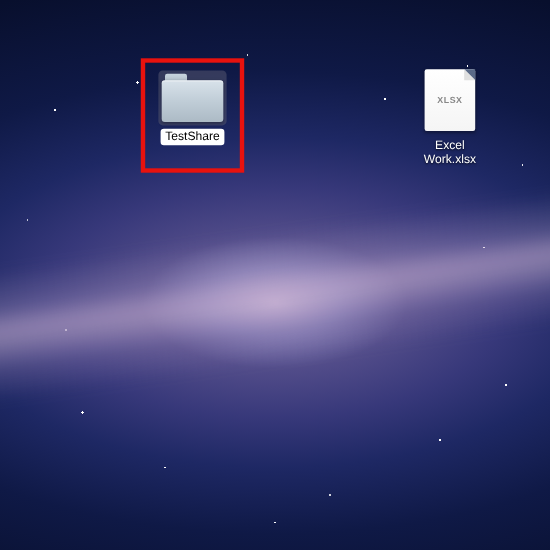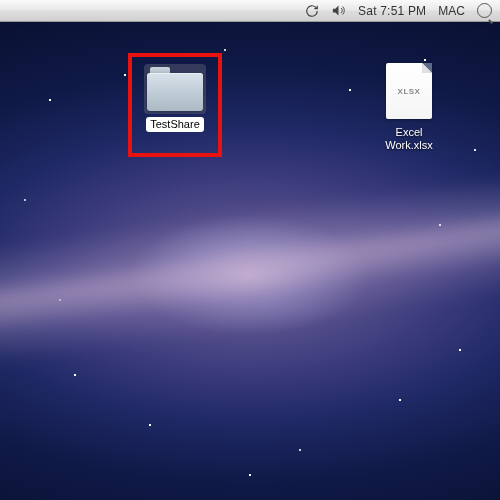--- a/index.html
+++ b/index.html
@@ -185,40 +185,20 @@
     
     #folder-item { top: 64px; left: 137px; }
     #file-item { top: 60px; left: 371px; }
     #hl { top: 53px; left: 128px; width: 94px; height: 104px; }
   </style>
 </head>
 <body>
 
 <div class="desktop">
 
-  <div class="menubar">
-    <span class="icon">
-      <svg width="14" height="14" viewBox="0 0 24 24" fill="none" stroke="#444" stroke-width="2">
-          <path d="M21 12a9 9 0 1 1-3-6.7L21 8"></path>
-          <polyline points="21 3 21 8 16 8"></polyline>
-        </svg>
-    </span>
-    <span class="icon">
-      <svg width="15" height="15" viewBox="0 0 24 24" fill="#444">
-          <path d="M3 9v6h4l5 5V4L7 9H3z"></path>
-          <path d="M16 8a5 5 0 0 1 0 8" fill="none" stroke="#444" stroke-width="1.5"></path>
-          <path d="M18.5 5.5a9 9 0 0 1 0 13" fill="none" stroke="#444" stroke-width="1.5"></path>
-        </svg>
-    </span>
-    <span class="clock">Sat 7:51 PM</span>
-    <span class="user">MAC</span>
-    <span class="icon">
-        <span class="spotlight"></span>
-      </span>
-  </div>
 
   <div id="folder-item" class="desktop-icon selected">
     <div class="icon-box">
       <div class="folder-icon">
           <div class="tab"></div>
           <div class="body"></div>
         </div>
     </div>
     <span class="label">TestShare</span>
   </div>

